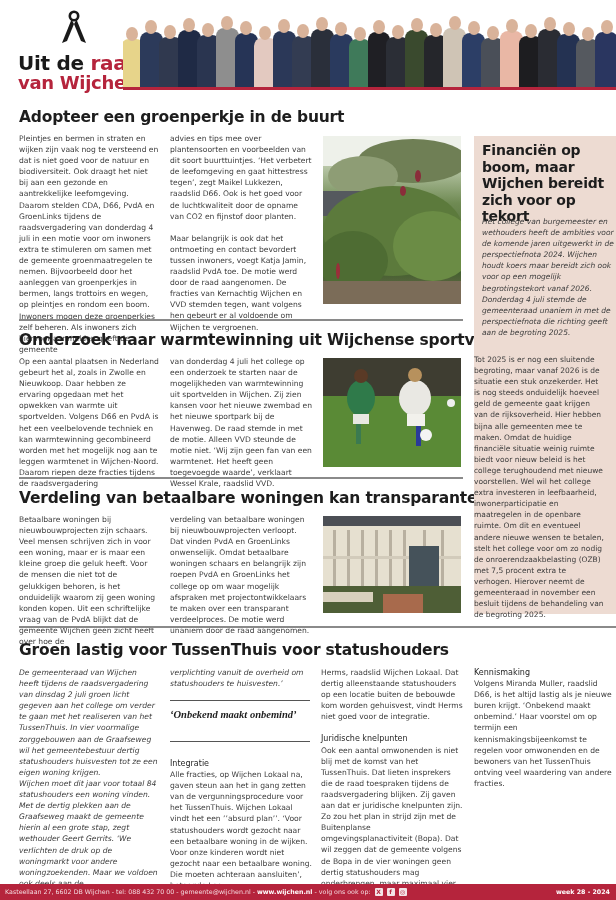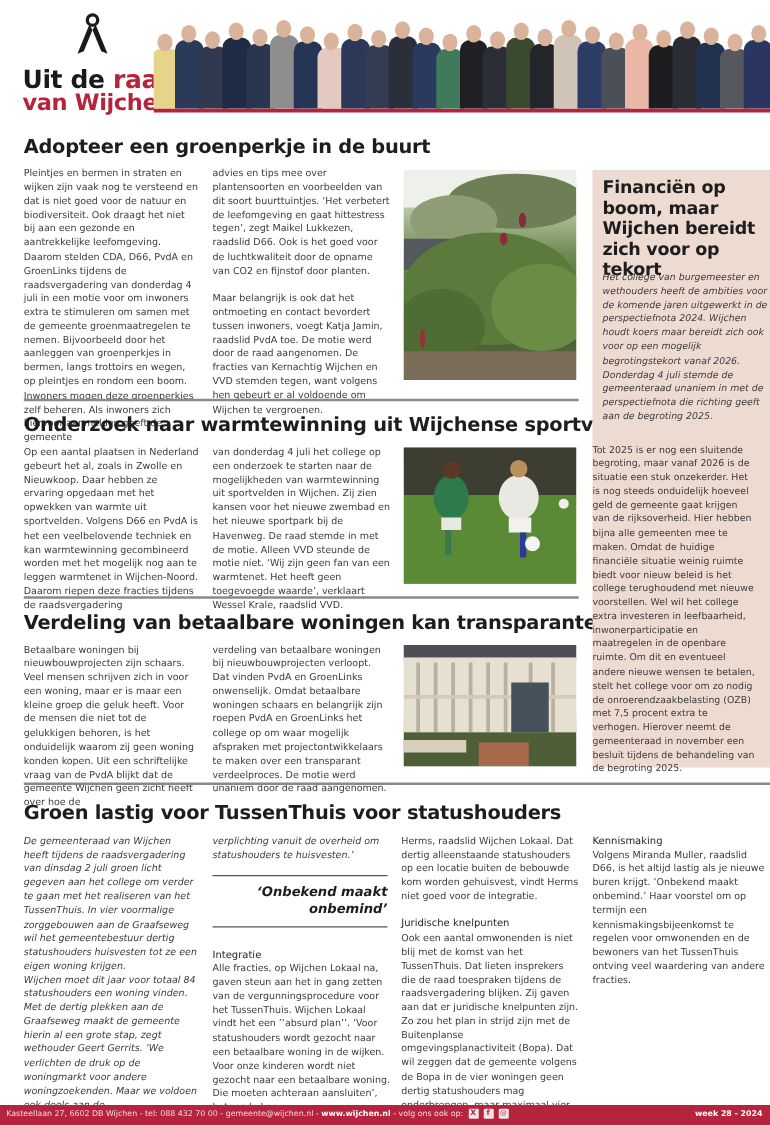--- a/index.html
+++ b/index.html
@@ -34,21 +34,21 @@
   .photo-house { left: 323px; top: 516px; width: 138px; height: 97px; background: linear-gradient(180deg, #4a4d52 0%, #6b6e6f 10%, #e8e2d4 15%, #d9d3c3 55%, #5e6b4a 80%, #3f4f2e 100%); }
 
   
   .sidebar { position: absolute; left: 474px; top: 136px; width: 142px; height: 478px; background: #eddbd2; }
   .sidebar-title { position: absolute; left: 8px; top: 6px; width: 132px; font-family: "DejaVu Sans", sans-serif; font-weight: bold; font-size: 14px; line-height: 16.5px; color: #1d1d1d; letter-spacing: -0.2px; }
   .sidebar-intro { position: absolute; left: 8px; top: 80px; width: 132px; font-style: italic; font-size: 7.5px; line-height: 11.1px; color: #3c3c3c; }
   .sidebar-body { position: absolute; left: 0; top: 218px; width: 132px; font-size: 7.5px; line-height: 11.1px; color: #3c3c3c; }
 
   
   .quote-box { position: absolute; left: 170px; top: 700px; width: 140px; height: 42px; border-top: 1px solid #555; border-bottom: 1px solid #555; }
-  .quote-text { position: absolute; left: 0; top: 7px; width: 140px; text-align: right; font-weight: bold; font-style: italic; font-size: 10.5px; line-height: 13px; color: #1d1d1d; }
+  .quote-text { position: absolute; left: 0; top: 7px; width: 140px; text-align: left; font-weight: bold; font-style: italic; font-size: 10.5px; line-height: 13px; color: #1d1d1d; font-family: Liberation Serif, serif; }
 
   
   .footer { position: absolute; left: 0; top: 884px; width: 616px; height: 16px; background: #b5243c; color: #f3d9de; font-size: 6.3px; line-height: 16px; }
   .footer-left { position: absolute; left: 5px; top: 0; white-space: nowrap; }
   .footer-left .web { color: #ffffff; font-weight: bold; }
   .social { display: inline-block; width: 8px; height: 8px; background: #f3e4e7; color: #b5243c; font-size: 6px; line-height: 8px; text-align: center; font-weight: bold; margin-left: 4px; vertical-align: middle; border-radius: 1px; }
   .footer-right { position: absolute; right: 6px; top: 0; color: #ffffff; font-weight: bold; white-space: nowrap; }
 </style>
 </head>
 <body>

